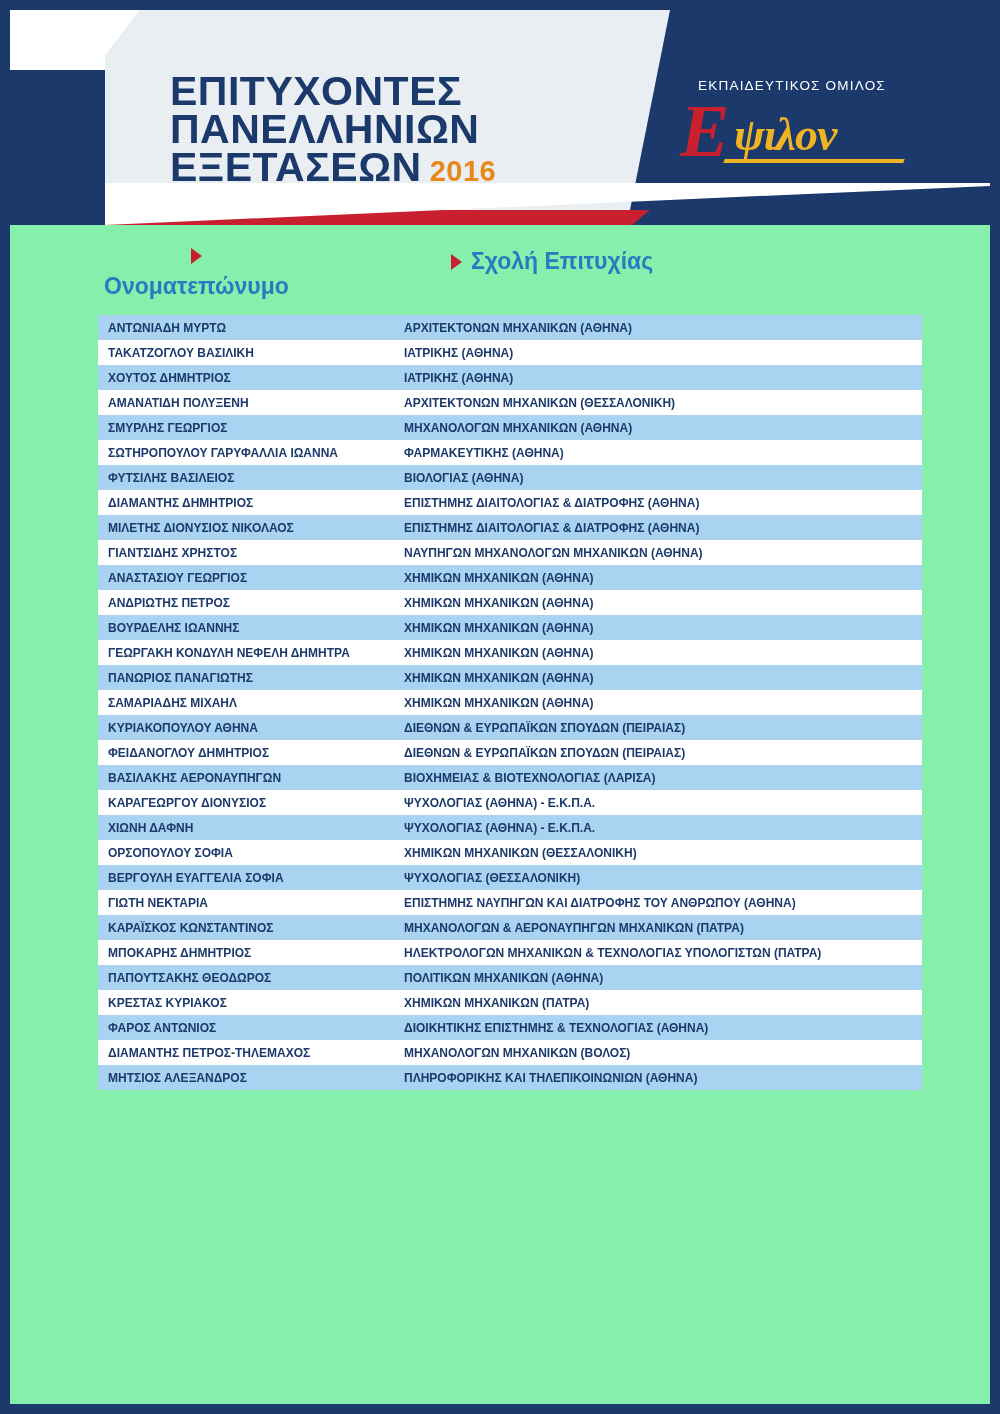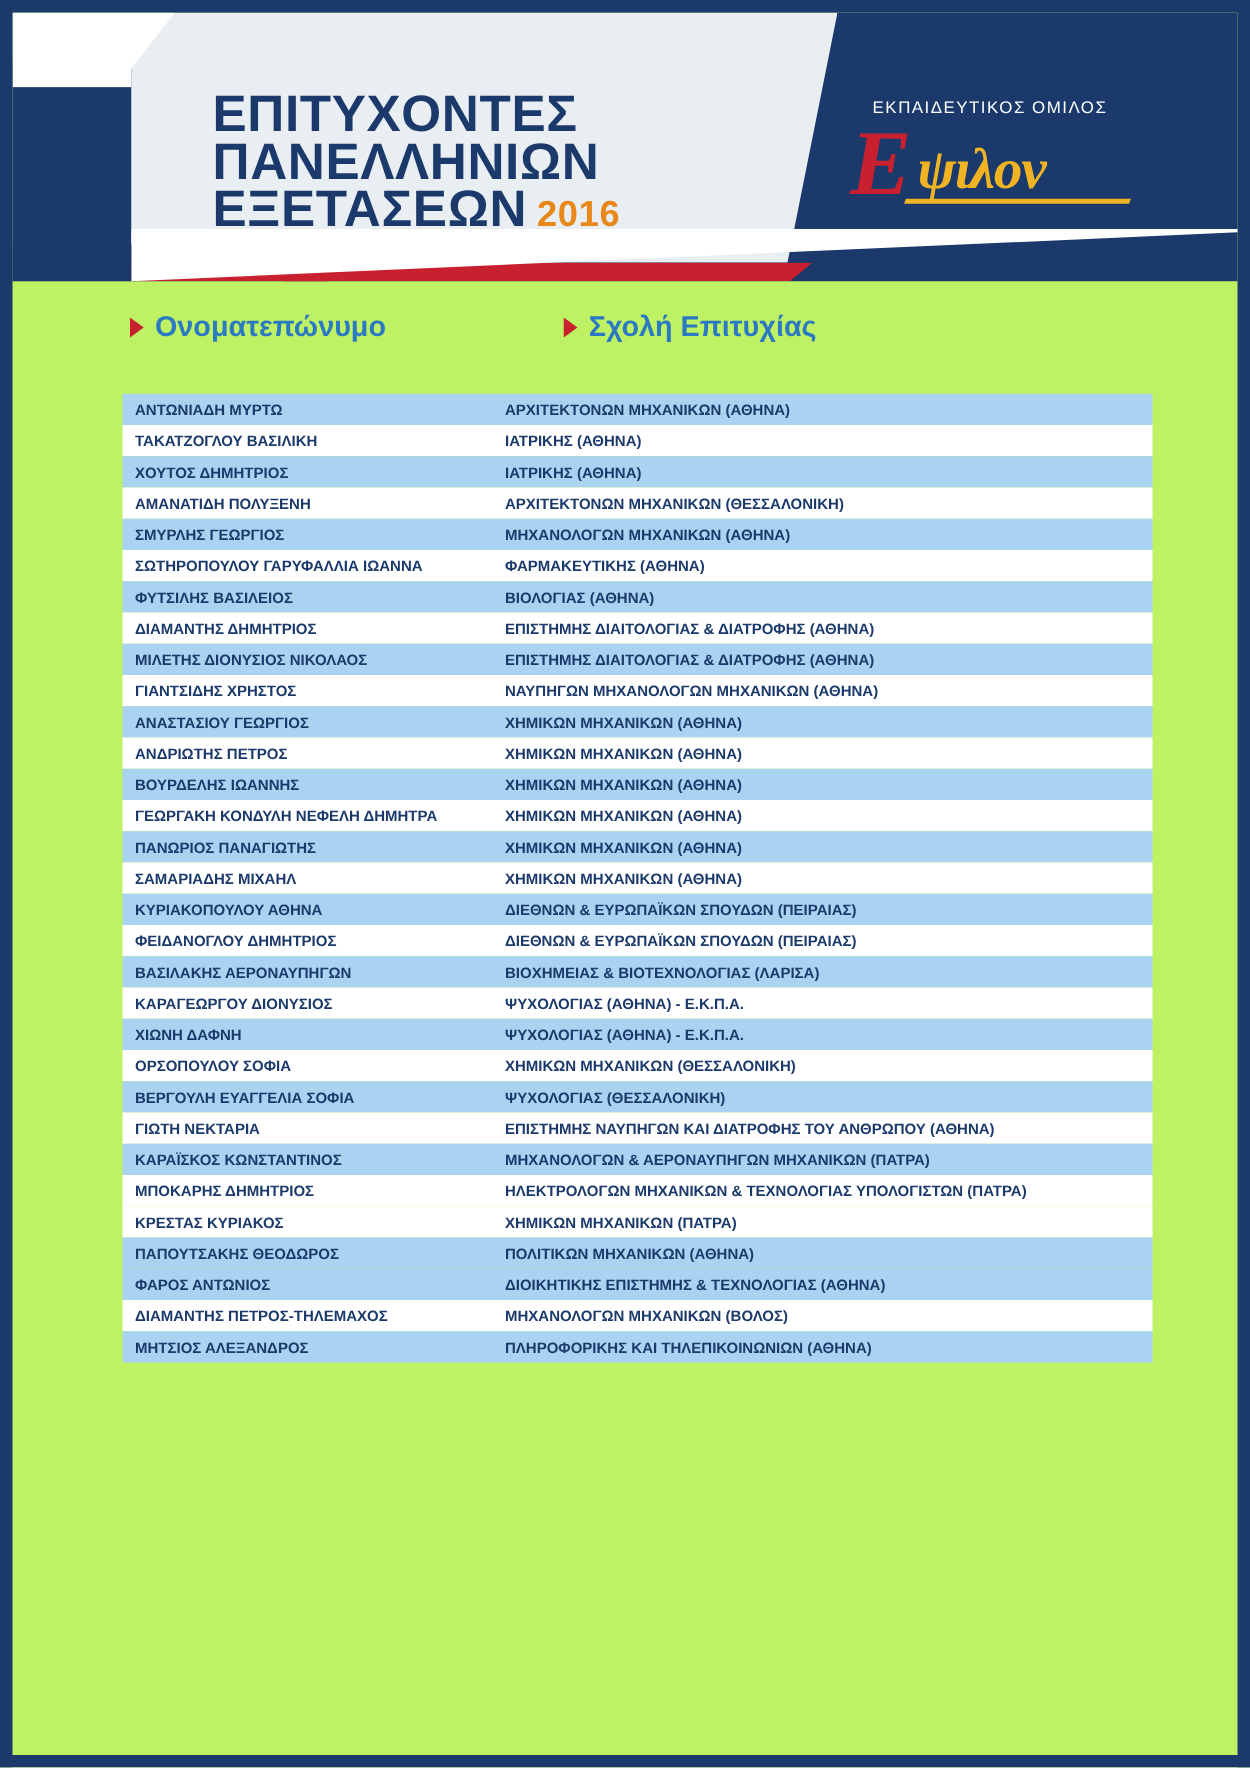--- a/index.html
+++ b/index.html
@@ -12,21 +12,21 @@
     height: 1414px;
     position: relative;
     font-family: "Liberation Sans", sans-serif;
     overflow: hidden;
   }
 
   
   .page {
     position: absolute;
     inset: 0;
-    background: #bef264;
+    background: #86efac;
     border-left: 10px solid #1b3a6b;
     border-right: 10px solid #1b3a6b;
     border-top: 10px solid #1b3a6b;
     box-sizing: border-box;
   }
   .page::after {
     content: "";
     position: absolute;
     left: -10px; right: -10px; bottom: 0;
     height: 10px;
@@ -176,21 +176,21 @@
     left: 0; right: 0;
     top: 238px;
     height: 45px;
   }
   .col-head {
     position: absolute;
     display: flex;
     align-items: center;
     gap: 9px;
   }
-  .col-head.c1 { left: 94px; }
+  .col-head.c1 { left: 94px; flex-direction: column; }
   .col-head.c2 { left: 394px; padding-left: 47px; }
   .arrow {
     width: 0; height: 0;
     border-top: 8px solid transparent;
     border-bottom: 8px solid transparent;
     border-left: 11px solid #c8202e;
   }
   .col-head-label {
     color: #2b79c2;
     font-size: 23px;
@@ -370,29 +370,29 @@
         <div class="cell-school">ΕΠΙΣΤΗΜΗΣ ΝΑΥΠΗΓΩΝ ΚΑΙ ΔΙΑΤΡΟΦΗΣ ΤΟΥ ΑΝΘΡΩΠΟΥ (ΑΘΗΝΑ)</div>
       </div>
       <div class="row alt">
         <div class="cell-name">ΚΑΡΑΪΣΚΟΣ ΚΩΝΣΤΑΝΤΙΝΟΣ</div>
         <div class="cell-school">ΜΗΧΑΝΟΛΟΓΩΝ &amp; ΑΕΡΟΝΑΥΠΗΓΩΝ ΜΗΧΑΝΙΚΩΝ (ΠΑΤΡΑ)</div>
       </div>
       <div class="row plain">
         <div class="cell-name">ΜΠΟΚΑΡΗΣ ΔΗΜΗΤΡΙΟΣ</div>
         <div class="cell-school">ΗΛΕΚΤΡΟΛΟΓΩΝ ΜΗΧΑΝΙΚΩΝ &amp; ΤΕΧΝΟΛΟΓΙΑΣ ΥΠΟΛΟΓΙΣΤΩΝ (ΠΑΤΡΑ)</div>
       </div>
+      <div class="row alt">
+        <div class="cell-name">ΠΑΠΟΥΤΣΑΚΗΣ ΘΕΟΔΩΡΟΣ</div>
+        <div class="cell-school">ΠΟΛΙΤΙΚΩΝ ΜΗΧΑΝΙΚΩΝ (ΑΘΗΝΑ)</div>
+      </div>
       <div class="row plain">
         <div class="cell-name">ΚΡΕΣΤΑΣ ΚΥΡΙΑΚΟΣ</div>
         <div class="cell-school">ΧΗΜΙΚΩΝ ΜΗΧΑΝΙΚΩΝ (ΠΑΤΡΑ)</div>
       </div>
       <div class="row alt">
-        <div class="cell-name">ΠΑΠΟΥΤΣΑΚΗΣ ΘΕΟΔΩΡΟΣ</div>
-        <div class="cell-school">ΠΟΛΙΤΙΚΩΝ ΜΗΧΑΝΙΚΩΝ (ΑΘΗΝΑ)</div>
-      </div>
-      <div class="row alt">
         <div class="cell-name">ΦΑΡΟΣ ΑΝΤΩΝΙΟΣ</div>
         <div class="cell-school">ΔΙΟΙΚΗΤΙΚΗΣ ΕΠΙΣΤΗΜΗΣ &amp; ΤΕΧΝΟΛΟΓΙΑΣ (ΑΘΗΝΑ)</div>
       </div>
       <div class="row plain">
         <div class="cell-name">ΔΙΑΜΑΝΤΗΣ ΠΕΤΡΟΣ-ΤΗΛΕΜΑΧΟΣ</div>
         <div class="cell-school">ΜΗΧΑΝΟΛΟΓΩΝ ΜΗΧΑΝΙΚΩΝ (ΒΟΛΟΣ)</div>
       </div>
       <div class="row alt">
         <div class="cell-name">ΜΗΤΣΙΟΣ ΑΛΕΞΑΝΔΡΟΣ</div>
         <div class="cell-school">ΠΛΗΡΟΦΟΡΙΚΗΣ ΚΑΙ ΤΗΛΕΠΙΚΟΙΝΩΝΙΩΝ (ΑΘΗΝΑ)</div>

